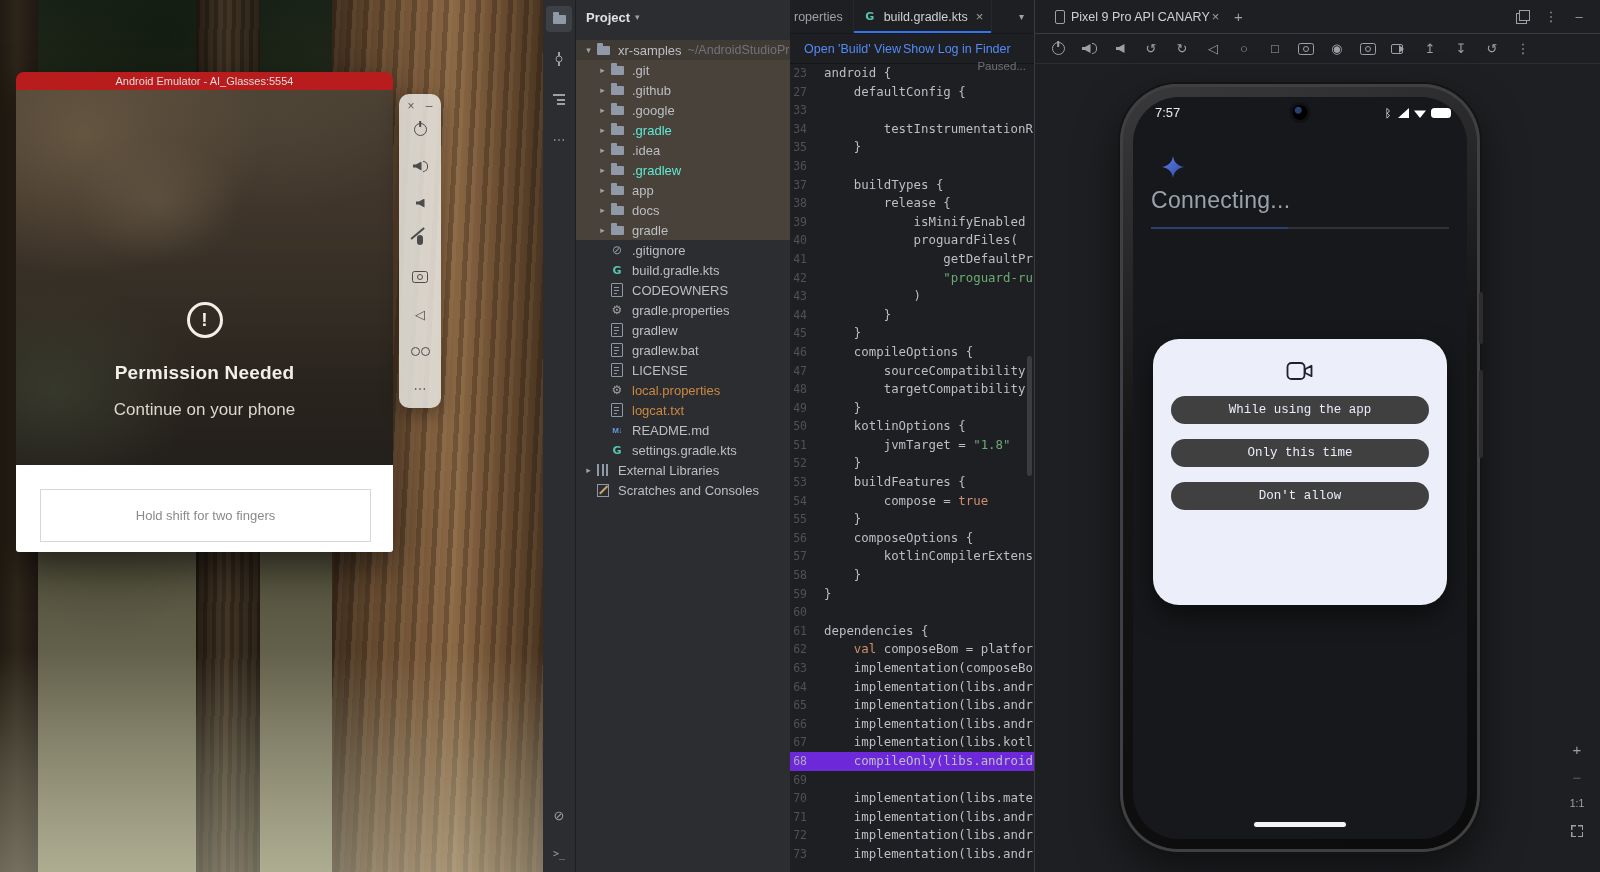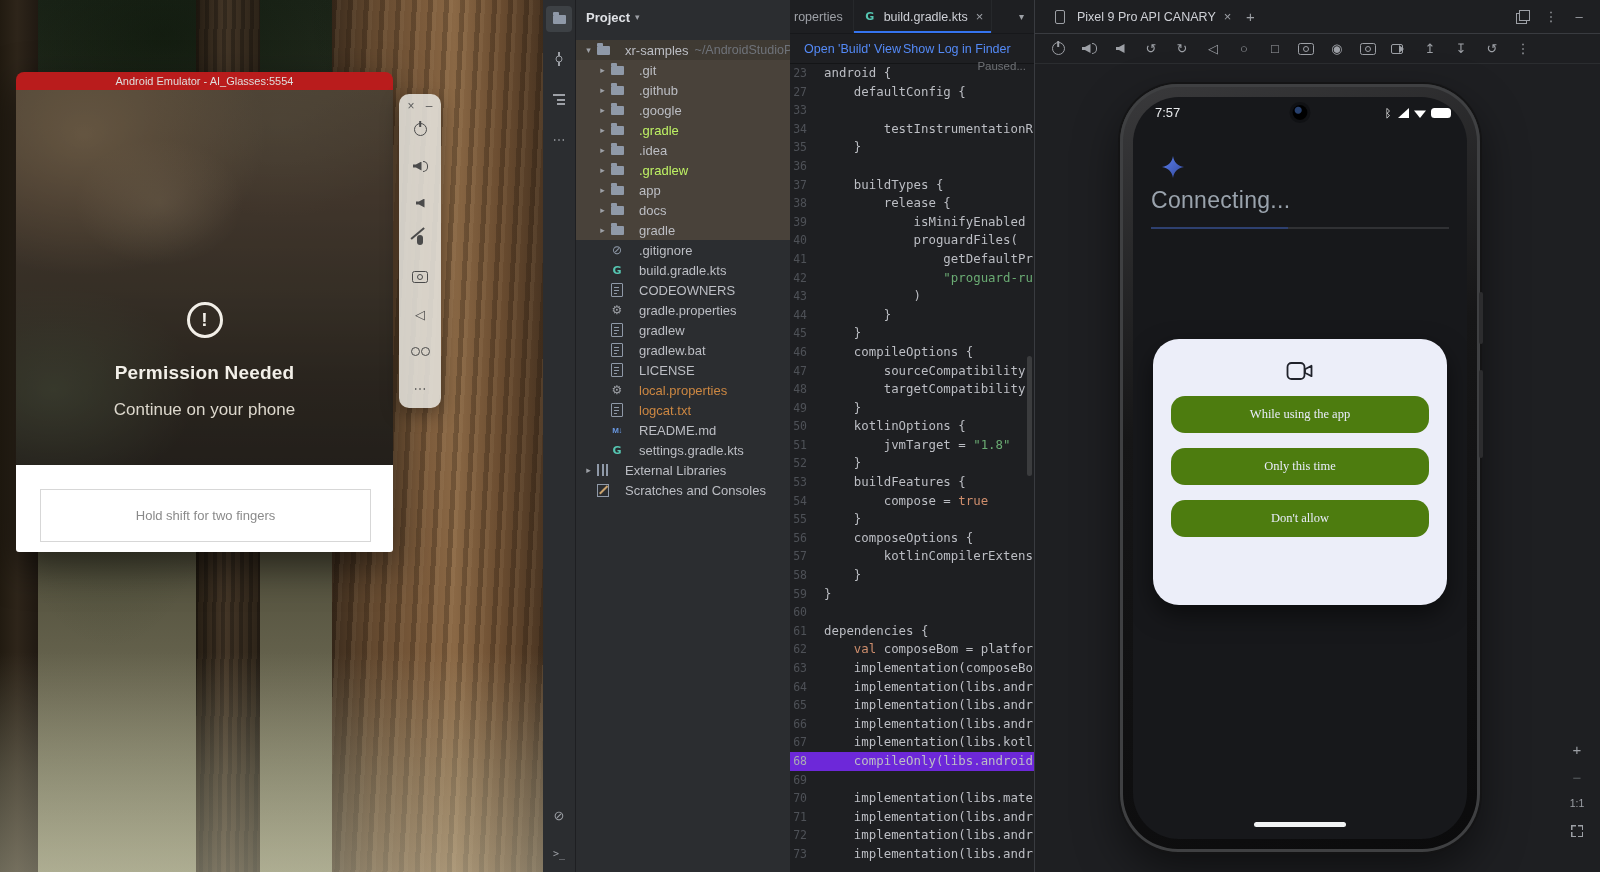--- a/index.html
+++ b/index.html
@@ -115,22 +115,22 @@
 
   
   .proj{position:absolute;left:576px;top:0;width:214px;height:872px;background:#2b2d30;overflow:hidden;z-index:2;}
   .panel-header{height:34px;display:flex;align-items:center;padding:0 10px;gap:5px;color:#dfe1e5;font-size:13px;font-weight:bold;}
   .ph-chev{color:#9da0a6;font-size:9px;font-weight:normal;}
   #tree{padding-top:6px;}
   .tree-row{display:flex;align-items:center;height:20px;padding-right:4px;font-size:13px;color:#bcbec4;white-space:nowrap;overflow:hidden;}
   .tree-row.band{background:#49423a;}
   .tree-row.selband{background:#3f3a33;}
   .chev{width:13px;text-align:center;color:#9da0a6;font-size:9px;flex:none;}
-  .lbl{margin-left:14px;}
-  .lbl.excluded{color:#bef264;}
+  .lbl{margin-left:7px;}
+  .lbl.excluded{color:#5eead4;}
   .lbl.ignored-file{color:#cc8742;}
   .suffix{color:#6f737a;margin-left:6px;font-size:12.5px;}
 
   
   .editor{position:absolute;left:790px;top:0;width:244px;height:872px;background:#1e1f22;z-index:2;}
   .tabbar{height:34px;display:flex;align-items:stretch;border-bottom:1px solid #17181b;}
   .tab-partial{display:flex;align-items:center;padding:0 10px 0 4px;color:#9ea1a7;font-size:12.5px;border-right:1px solid #26282b;}
   .tab-active{display:flex;align-items:center;gap:6px;padding:0 8px;color:#ced0d6;font-size:12.5px;
               border-right:1px solid #26282b;box-shadow:inset 0 -2px 0 #3574f0;}
   .tab-x{color:#9da0a6;font-size:13px;margin-left:2px;}
@@ -144,21 +144,21 @@
   .cl .t{padding-left:6px;}
   .cl.cur{background:#6d28d9;}
   .cl.cur .g{color:#a8abb3;}
   .c-d{color:#bcbec4;} .c-s{color:#6aab73;} .c-k{color:#cf8e6d;}
   .paused{position:absolute;top:60px;right:8px;color:#6e7175;font-size:11.5px;}
   .vscroll{position:absolute;right:2px;top:356px;width:5px;height:120px;background:rgba(255,255,255,.13);border-radius:3px;}
 
   
   .devices{position:absolute;left:1034px;top:0;width:566px;height:872px;background:#1e1f22;border-left:1px solid #393b40;z-index:2;}
   .dev-tabbar{height:34px;display:flex;align-items:center;border-bottom:1px solid #393b40;padding:0 10px;gap:4px;}
-  .dev-tab{display:flex;align-items:center;gap:6px;height:34px;padding:0 4px;color:#ced0d6;font-size:12.5px;}
+  .dev-tab{display:flex;align-items:center;height:34px;padding:0 4px;color:#ced0d6;font-size:12.5px;}
   .plus{font-size:15px;}
   #dev-corner{margin-left:auto;display:flex;gap:6px;}
   .dev-toolbar{height:30px;display:flex;align-items:center;gap:9px;padding:0 12px;border-bottom:1px solid #2b2d30;}
 
   
   .phone{position:absolute;left:85px;top:84px;width:360px;height:768px;border-radius:58px;
          background:linear-gradient(160deg,#3a3a3c,#161617 40%,#0b0b0c);
          box-shadow:0 0 0 2px #141415,0 18px 44px rgba(0,0,0,.5),inset 0 0 0 3px #3f4042;}
   .pbtn{position:absolute;right:-3px;width:4px;background:#2c2c2e;border-radius:2px;}
   .pb1{top:208px;height:52px;} .pb2{top:286px;height:88px;}
@@ -176,22 +176,22 @@
   .st-batt::after{content:"";position:absolute;right:0;top:50%;transform:translateY(-50%);width:2px;height:4px;background:#fff;border-radius:1px;}
   .sparkle{position:absolute;left:28px;top:58px;}
   .connecting{position:absolute;left:18px;top:90px;font-size:23px;color:#9aa3ad;letter-spacing:.3px;}
   .progress{position:absolute;left:18px;right:18px;top:130px;height:2px;background:#303134;}
   .progress::before{content:"";position:absolute;left:0;top:0;width:46%;height:2px;background:#2e4070;}
   .perm-dialog{position:absolute;left:20px;width:294px;top:242px;height:266px;background:#eceef9;border-radius:26px;
                box-shadow:0 10px 24px rgba(0,0,0,.5);}
   .cam-ico{display:block;margin:22px auto 8px;}
   .dmsg{width:252px;margin:0 auto;font-size:16.5px;line-height:23px;color:#1d1e22;text-align:center;}
   #dialog-buttons{margin-top:15px;display:flex;flex-direction:column;align-items:center;gap:15px;}
-  .pill{width:258px;height:37px;border-radius:14px;background:#4d7c0f;color:#e9ecfb;font-size:12.5px;
-        display:flex;align-items:center;justify-content:center;border:none;font-family:Liberation Serif, serif;cursor:pointer;}
+  .pill{width:258px;height:28px;border-radius:14px;background:#404040;color:#e9ecfb;font-size:12.5px;
+        display:flex;align-items:center;justify-content:center;border:none;font-family:Liberation Mono, monospace;cursor:pointer;}
   .homebar{position:absolute;left:50%;transform:translateX(-50%);bottom:12px;width:92px;height:5px;border-radius:3px;background:#f1f3f4;}
 
   .zoombar{position:absolute;right:12px;bottom:30px;display:flex;flex-direction:column;align-items:center;gap:11px;color:#9da0a6;}
   .zi{font-size:15px;cursor:default;}
   .zi.dim{color:#595c60;}
   .zi.ratio{font-size:10.5px;}
 </style>
 </head>
 <body>
 

